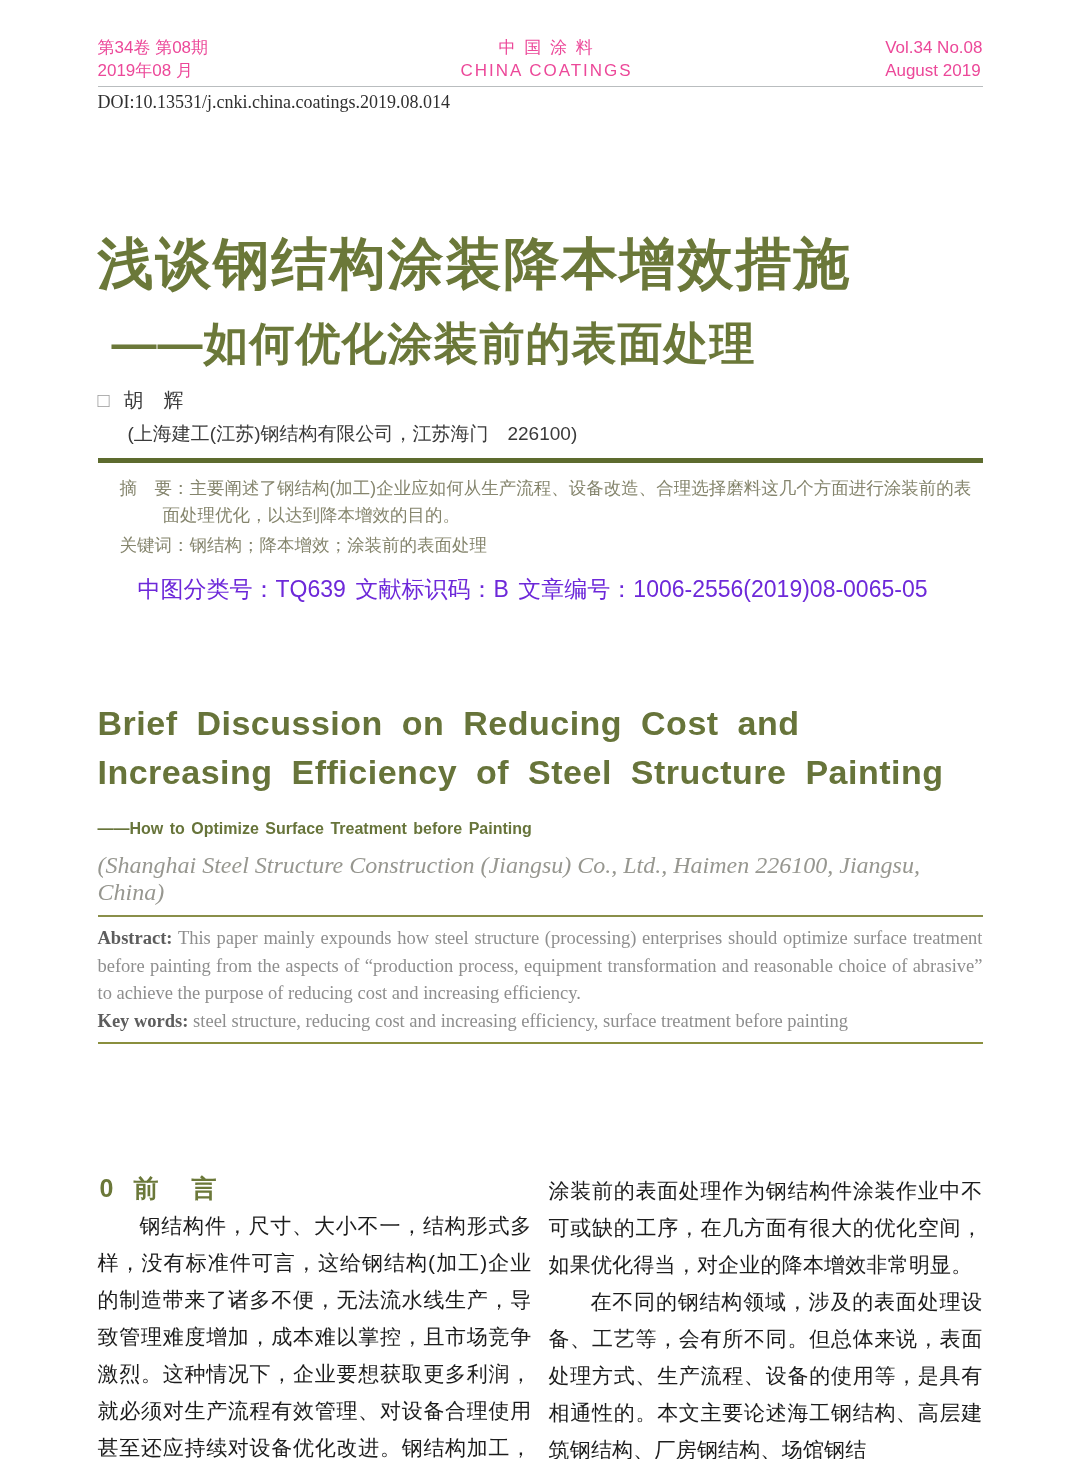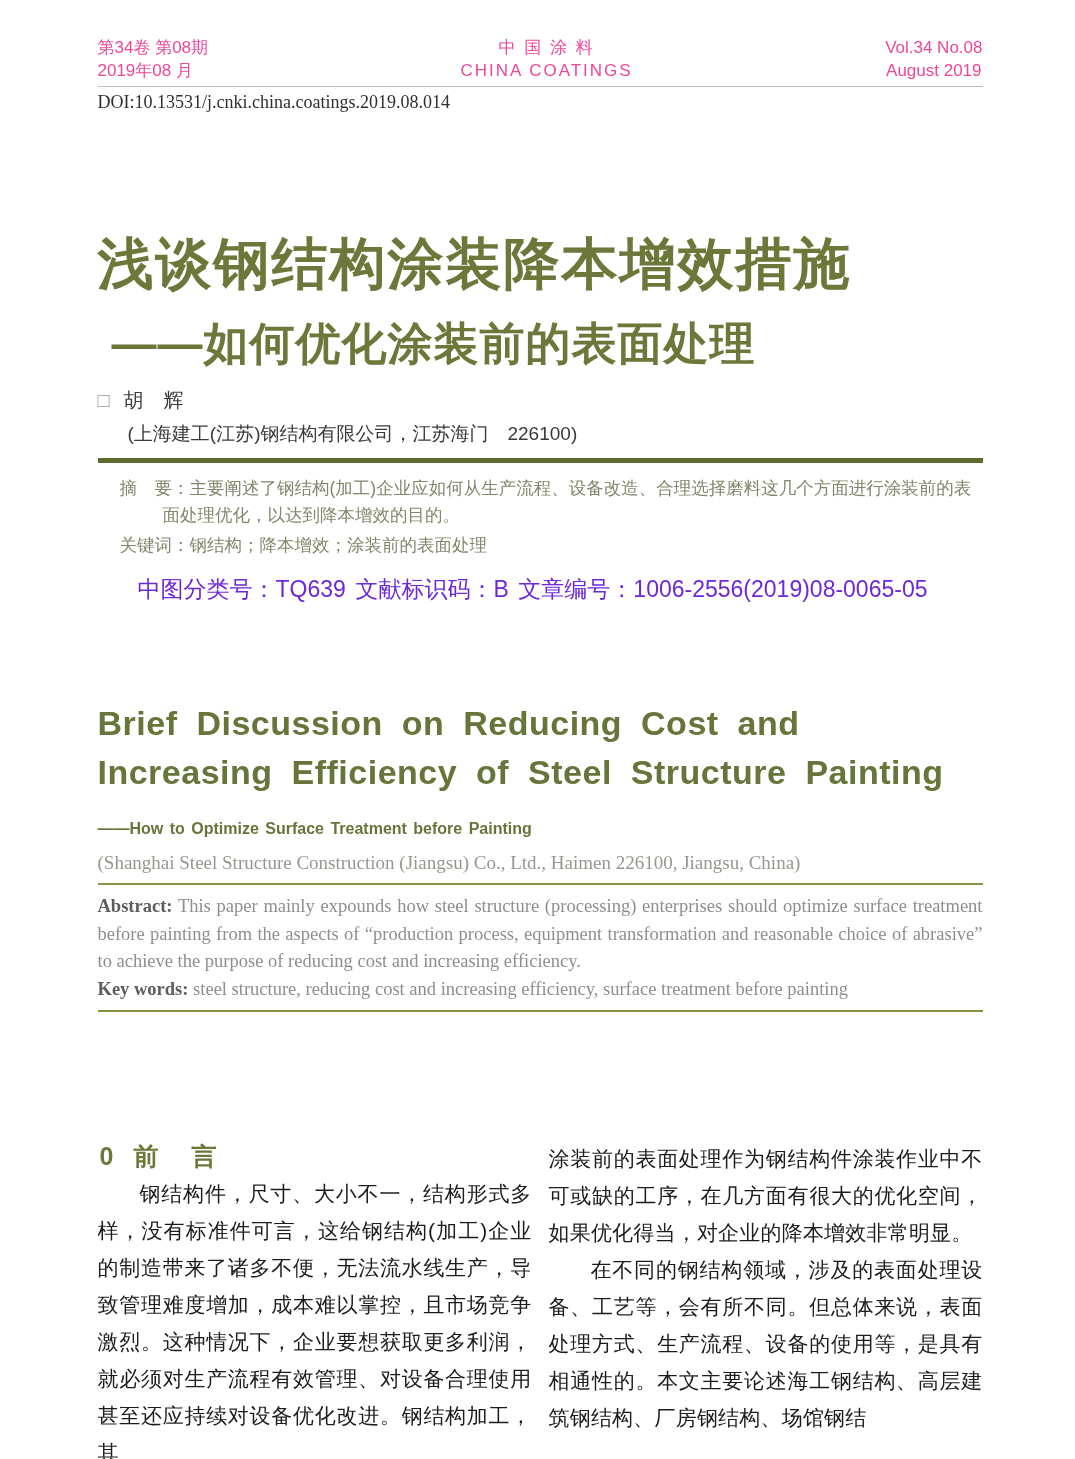--- a/index.html
+++ b/index.html
@@ -14,21 +14,21 @@
 
   
   .jheader {
     padding-top: 36px;
     display: flex; justify-content: space-between; align-items: flex-end;
     color: #ec4899; font-size: 17px; line-height: 23px;
     border-bottom: 1px solid #b9bdbf; padding-bottom: 4px;
   }
   .jheader .col { white-space: nowrap; }
   .jheader .c-center { text-align: center; letter-spacing: 2px; }
-  .jheader .c-right { text-align: center; }
+  .jheader .c-right { text-align: left; }
   .doi-line {
     margin-top: 5px; font-family: "Liberation Serif", serif;
     font-size: 18px; color: #2f2f2f;
   }
 
   
   .title-cn {
     margin-top: 118px;
     color: #6b7839; font-weight: bold;
     font-size: 56px; line-height: 66px; letter-spacing: 2px;
@@ -58,22 +58,22 @@
   .title-en {
     margin-top: 96px; color: #67743a; font-weight: bold;
     font-size: 34px; line-height: 49px; word-spacing: 9px; letter-spacing: 0.5px;
   }
   .title-en-sub {
     margin-top: 15px; color: #67743a; font-weight: bold;
     font-size: 16px; line-height: 34px; word-spacing: 2px;
   }
   .author-en { margin-top: 17px; color: #8b8b8b; font-size: 19px; }
   .affil-en {
-    margin-top: 6px; color: #979790; font-size: 19px;
-    font-family: "Liberation Serif", serif; 
+    margin-top: 6px; color: #979790; font-size: 24px;
+    font-family: "Liberation Serif", serif; font-style: italic;
   }
   .rule-olive { margin-top: 9px; height: 2px; background: #8a8f4a; }
   .abs-en-block {
     margin-top: 8px; font-family: "Liberation Serif", serif;
     color: #8e8e8e; font-size: 18.5px; line-height: 27.5px; text-align: justify;
   }
   .abs-en-block b { color: #5d5d5d; font-family: "Liberation Serif", serif; }
   .rule-olive2 { margin-top: 7px; height: 2px; background: #8a8f3e; }
 
   

